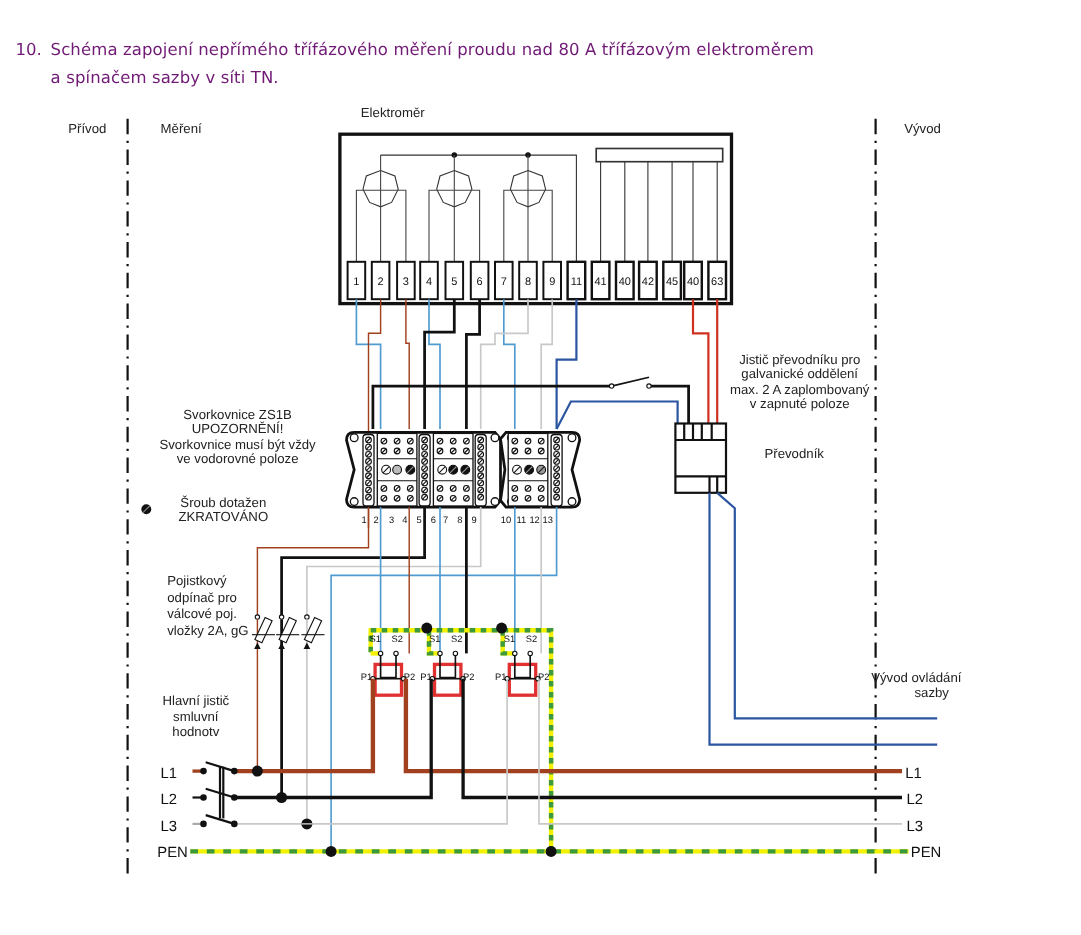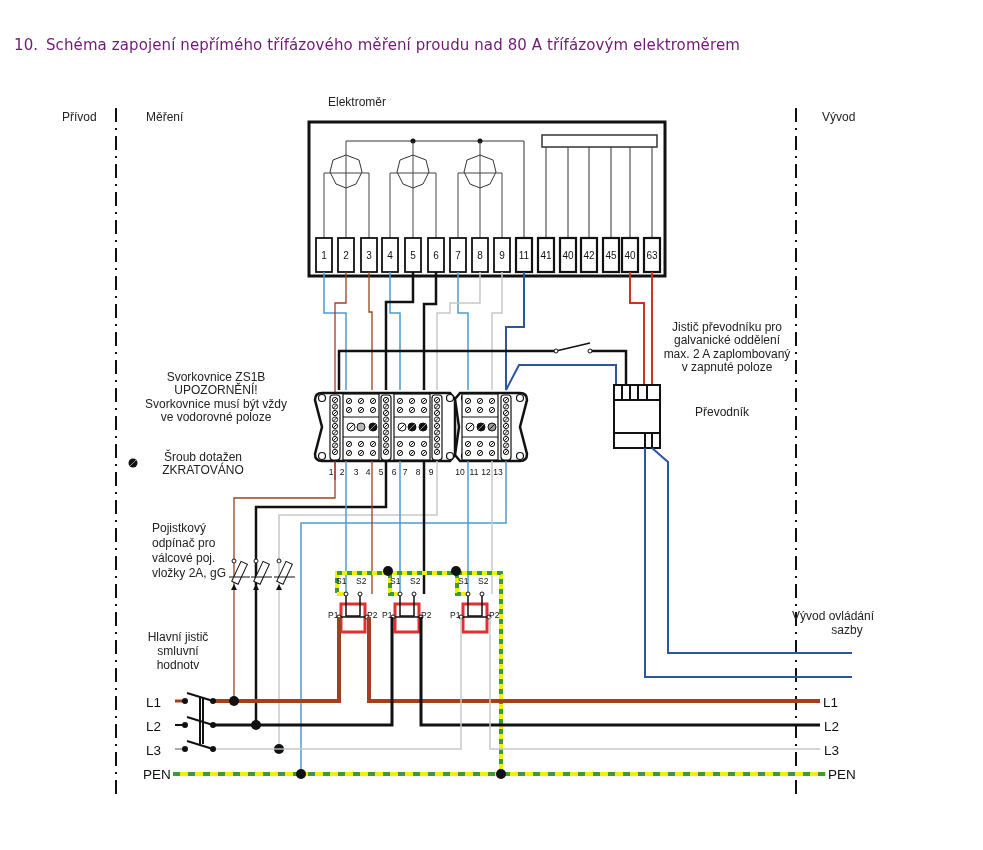--- a/index.html
+++ b/index.html
@@ -11,20 +11,21 @@
   .lbl { font-family:"Liberation Sans", sans-serif; font-size:12px; fill:#222; }
   .lbl-sm { font-family:"Liberation Sans", sans-serif; font-size:8.5px; fill:#111; }
   .lbl-md { font-family:"Liberation Sans", sans-serif; font-size:13.5px; fill:#111; }
   .term { font-family:"Liberation Sans", sans-serif; font-size:10px; fill:#111; }
 </style>
 </head>
 <body>
 
 <div class="title">
   <span class="num">10.</span><span>Schéma zapojení nepřímého třífázového měření proudu nad 80 A třífázovým elektroměrem</span>
+  <span class="l2">a spínačem sazby v síti TN.</span>
 </div>
 
 <svg width="983" height="850" viewBox="0 0 983 850">
   <defs>
     <pattern id="penpat" patternUnits="userSpaceOnUse" width="12" height="12">
       <rect width="12" height="12" fill="#f2f200"></rect>
     </pattern>
   </defs>
 
   <line x1="116" y1="108" x2="116" y2="795" stroke="#111" stroke-width="2" stroke-dasharray="14,6,2,6"></line>

